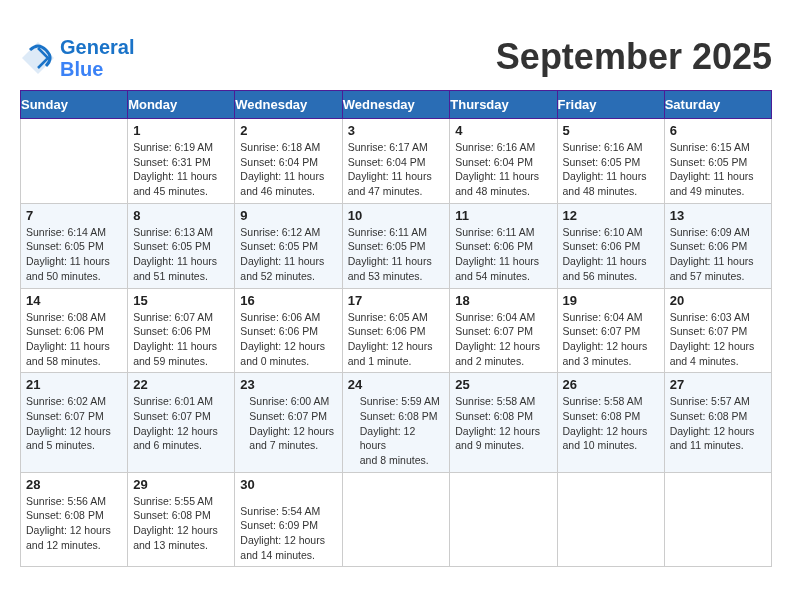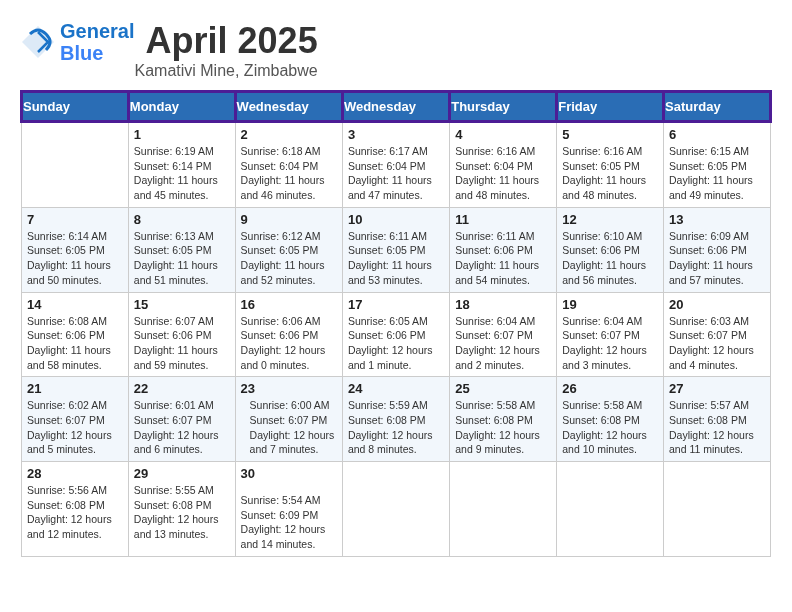--- a/index.html
+++ b/index.html
@@ -5,22 +5,24 @@
     * { box-sizing: border-box; margin: 0; padding: 0; }
     body {
       font-family: Arial, sans-serif;
       background: #fff;
       width: 792px;
       min-height: 612px;
       padding: 20px;
     }
     .header {
       display: flex;
+      justify-content: space-between;
       align-items: flex-start;
       margin-bottom: 10px;
+      margin-top: 16px;
     }
     .logo {
       display: flex;
       align-items: center;
     }
     .logo-icon {
       width: 36px;
       height: 36px;
       margin-right: 4px;
     }
@@ -41,21 +43,21 @@
       border-collapse: collapse;
       font-size: 11px;
     }
     thead tr th {
       background-color: #2a6db5;
       color: #fff;
       padding: 6px 0;
       text-align: left;
       font-size: 13px;
       font-weight: bold;
-      border: 3px solid #4c1d95;
+      border: 1px solid #4c1d95;
     }
     tbody tr td {
       border: 1px solid #ccc;
       vertical-align: top;
       padding: 4px 5px;
       height: 80px;
       width: 108px;
     }
     .day-num {
       font-weight: bold;
@@ -90,22 +92,21 @@
       <path d="M18 8 L28 18 L18 28" fill="none" stroke="#1a73c8" stroke-width="2.5"></path>
     </svg>
     <div>
       <div style="font-size:20px;font-weight:bold;color:#333;line-height:1.1;">
         <span style="color:#1a73c8;">General</span>
       </div>
       <div style="font-size:20px;font-weight:bold;color:#3b82f6;line-height:1.1;">Blue</div>
     </div>
   </div>
   <div class="title-block">
-    <div class="month-title">April 2025</div>
-    <div class="location">Kamativi Mine, Zimbabwe</div>
+    <div class="month-title">September 2025</div>
   </div>
 </div>
 
 <table>
   <thead>
     <tr>
     <th>Sunday</th>
         <th>Monday</th>
         <th>Wednesday</th>
         <th>Wednesday</th>
@@ -113,21 +114,21 @@
         <th>Friday</th>
         <th>Saturday</th>
       </tr>
   </thead>
   <tbody id="calendar-body">
   <tr>
         <td class="empty-cell"></td>
         <td>
           <span class="day-num">1</span>
           <div class="day-info" style="white-space: pre-line;">Sunrise: 6:19 AM
-Sunset: 6:14 PM
+Sunset: 6:31 PM
 Daylight: 11 hours
 and 45 minutes.</div>
         </td>
         <td>
           <span class="day-num">2</span>
           <div class="day-info" style="white-space: pre-line;">Sunrise: 6:18 AM
 Sunset: 6:04 PM
 Daylight: 11 hours
 and 46 minutes.</div>
         </td>
@@ -279,21 +280,21 @@
         </td>
         <td>
           <span class="day-num">23</span>
           <div class="day-info" style="white-space: pre-line; margin-left: 9px;">Sunrise: 6:00 AM
 Sunset: 6:07 PM
 Daylight: 12 hours
 and 7 minutes.</div>
         </td>
         <td>
           <span class="day-num">24</span>
-          <div class="day-info" style="white-space: pre-line;">Sunrise: 5:59 AM
+          <div class="day-info" style="white-space: pre-line; margin-left: 12px;">Sunrise: 5:59 AM
 Sunset: 6:08 PM
 Daylight: 12 hours
 and 8 minutes.</div>
         </td>
         <td>
           <span class="day-num">25</span>
           <div class="day-info" style="white-space: pre-line;">Sunrise: 5:58 AM
 Sunset: 6:08 PM
 Daylight: 12 hours
 and 9 minutes.</div>

